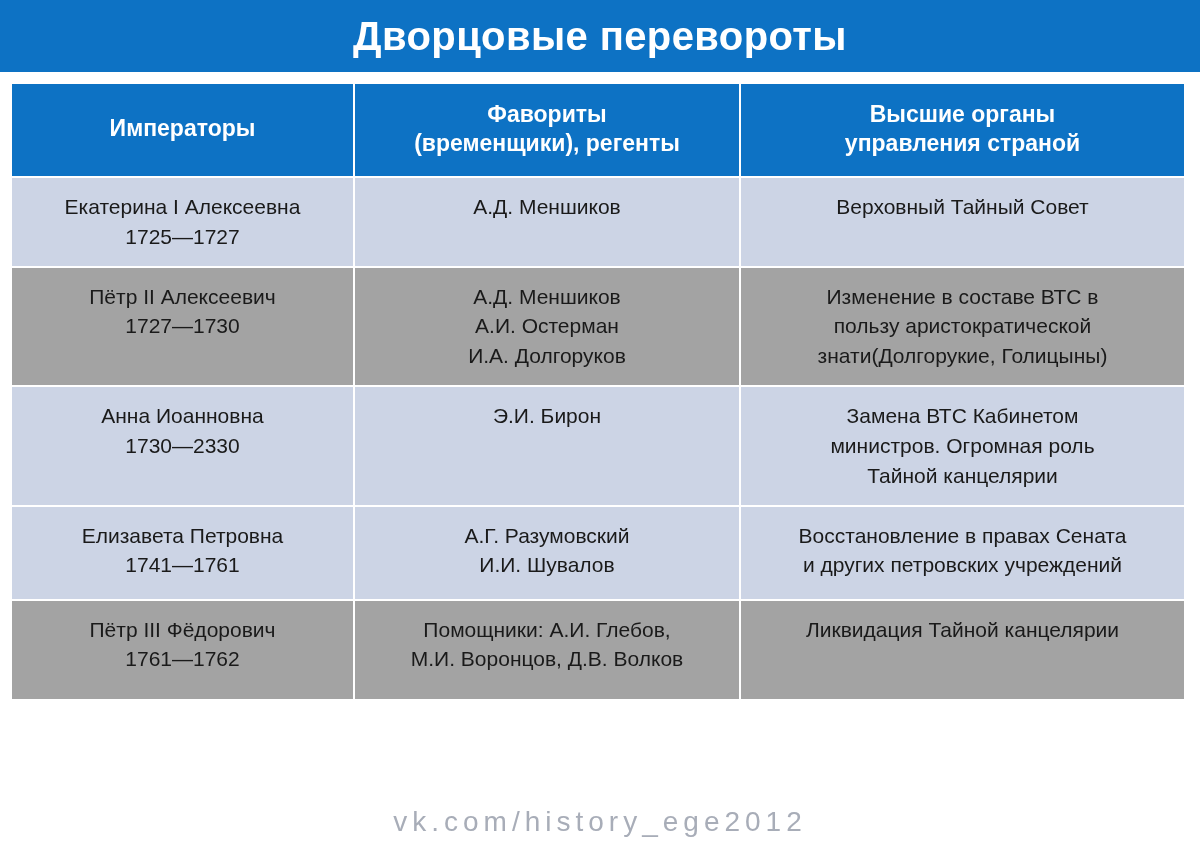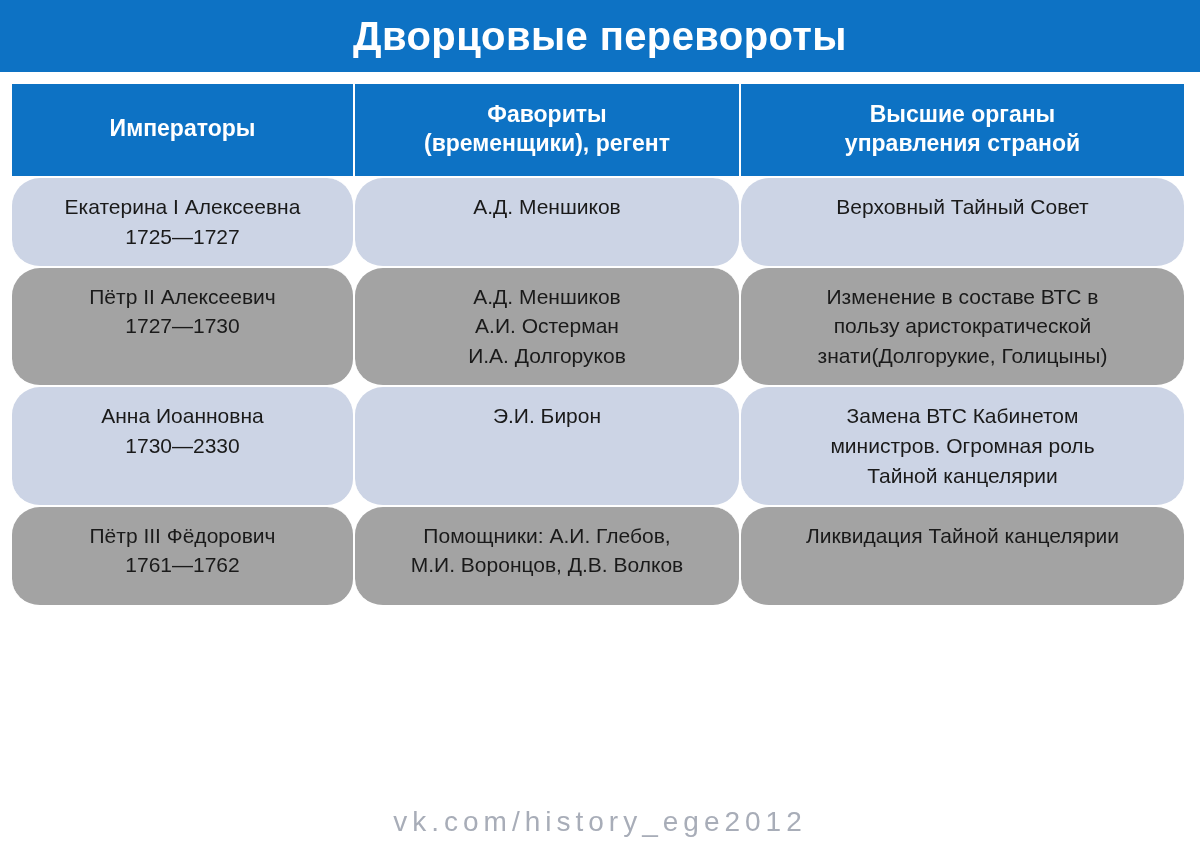--- a/index.html
+++ b/index.html
@@ -81,21 +81,20 @@
   tbody td {
     font-size: 21px;
     color: #1a1a1a;
     line-height: 1.42;
     text-align: center;
     vertical-align: top;
     padding: 14px 10px 14px 10px;
     border-right: 2px solid #ffffff;
     border-bottom: 2px solid #ffffff;
     box-sizing: border-box;
-    border-radius: 28px;
   }
   tbody td:last-child { border-right: none; }
 
   tbody tr.rowA td { background: #ccd4e5; }
   tbody tr.rowB td { background: #a3a3a3; }
 
   tbody tr.h-a td { height: 84px; }
   tbody tr.h-b td { height: 114px; }
   tbody tr.h-c td { height: 114px; }
   tbody tr.h-d td { height: 110px; }
@@ -140,21 +139,21 @@
           <col class="c2">
           <col class="c3">
       </colgroup>
       <thead>
         <tr>
           <th>
             <span class="line">Императоры</span>
           </th>
           <th>
             <span class="line">Фавориты</span>
-            <span class="line">(временщики), регент</span>
+            <span class="line">(временщики), регенты</span>
           </th>
           <th>
             <span class="line">Высшие органы</span>
             <span class="line">управления страной</span>
           </th>
         </tr>
       </thead>
       <tbody>
 
         <tr class="rowA h-a">
@@ -196,20 +195,34 @@
             <span class="line">Э.И. Бирон</span>
           </td>
           <td>
             <span class="line">Замена ВТС Кабинетом</span>
             <span class="line">министров. Огромная роль</span>
             <span class="line">Тайной канцелярии</span>
           </td>
         </tr>
 
 
+        <tr class="rowA h-e">
+          <td>
+            <span class="line">Елизавета Петровна</span>
+            <span class="line">1741—1761</span>
+          </td>
+          <td>
+            <span class="line">А.Г. Разумовский</span>
+            <span class="line">И.И. Шувалов</span>
+          </td>
+          <td>
+            <span class="line">Восстановление в правах Сената</span>
+            <span class="line">и других петровских учреждений</span>
+          </td>
+        </tr>
 
         <tr class="rowB h-f">
           <td>
             <span class="line">Пётр III Фёдорович</span>
             <span class="line">1761—1762</span>
           </td>
           <td>
             <span class="line">Помощники: А.И. Глебов,</span>
             <span class="line">М.И. Воронцов, Д.В. Волков</span>
           </td>

